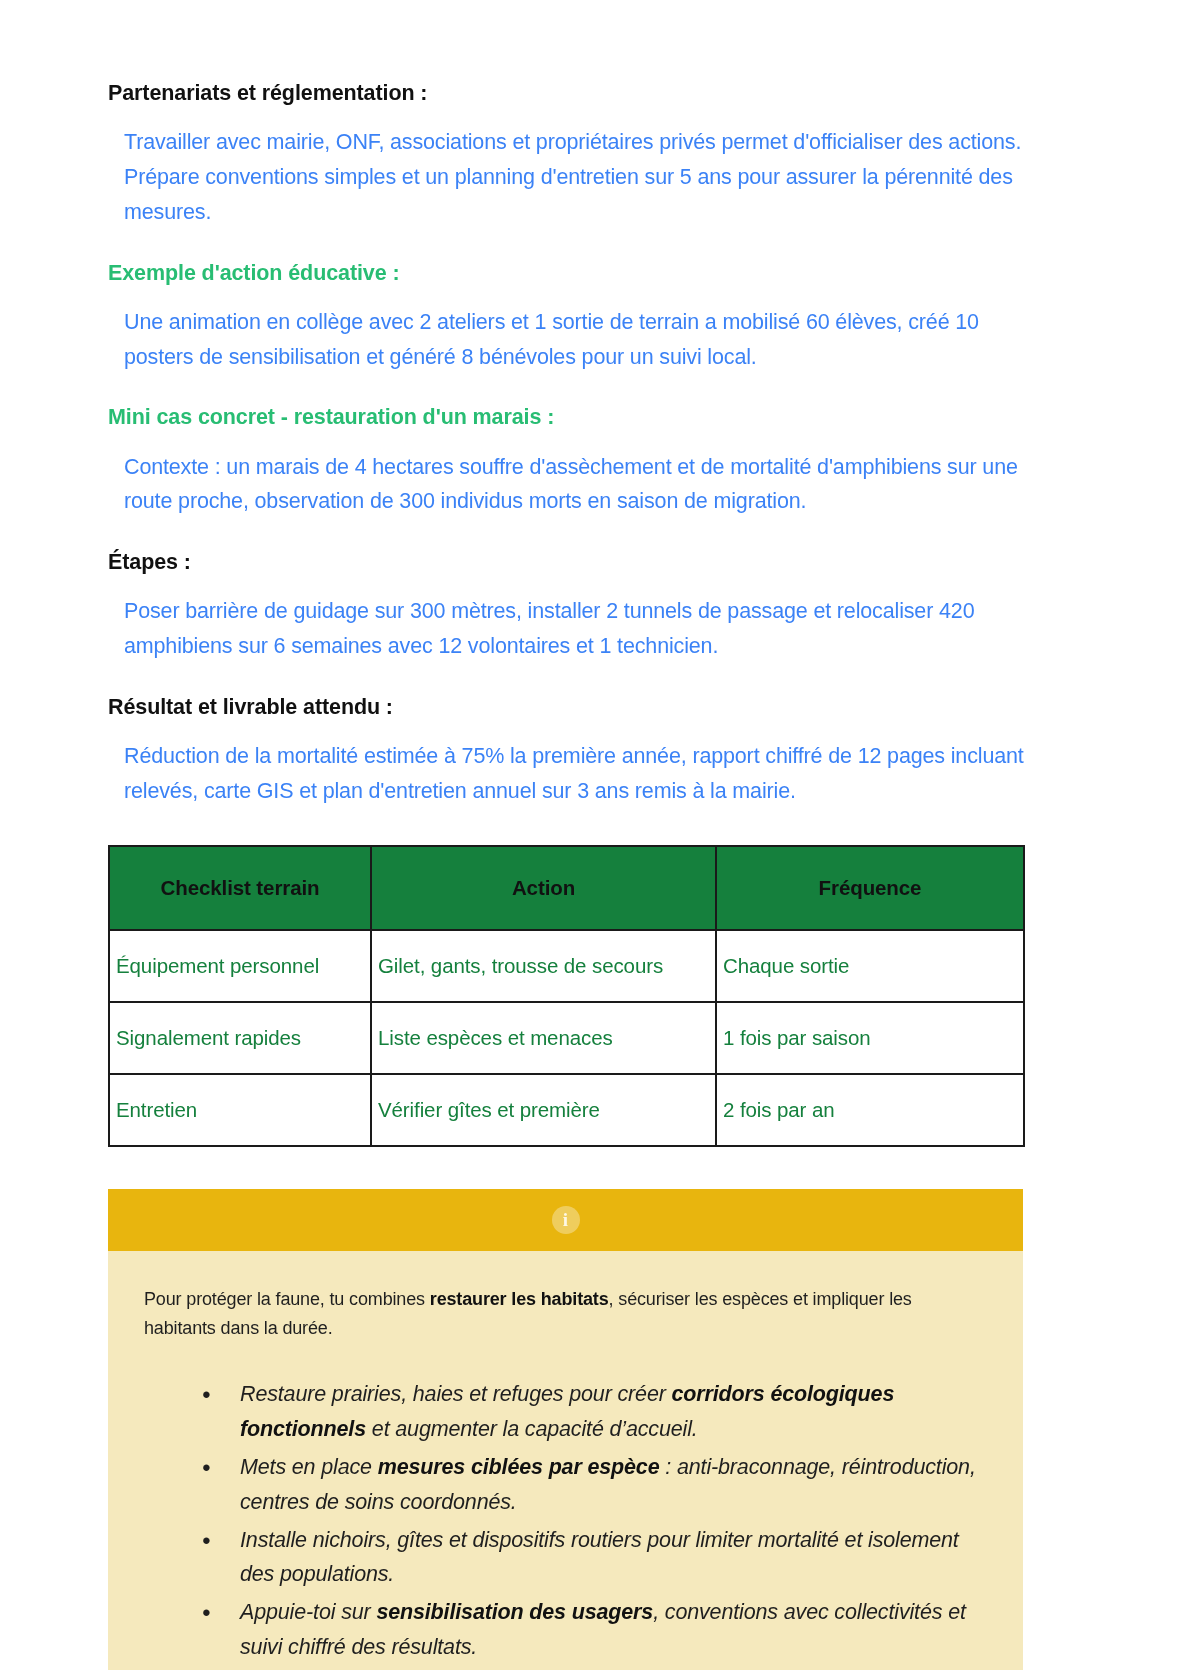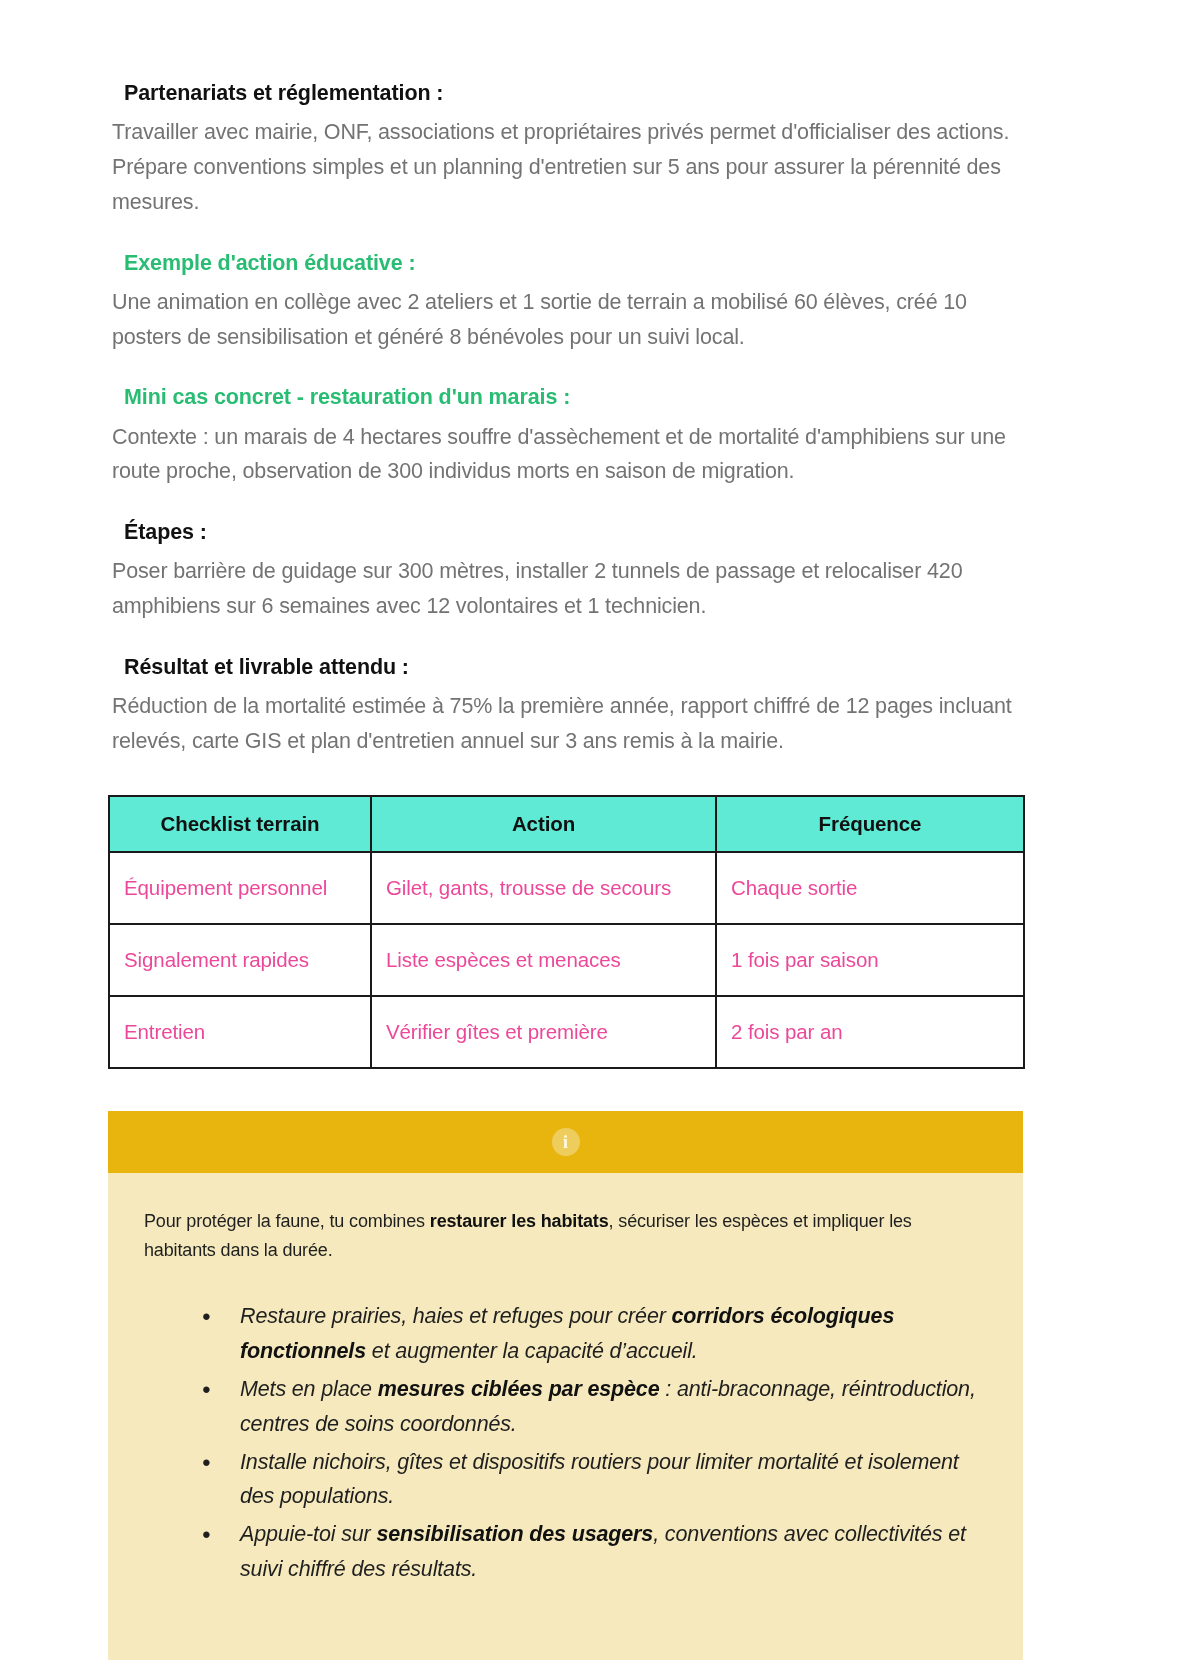--- a/index.html
+++ b/index.html
@@ -27,63 +27,63 @@
   .block {
     margin-bottom: 28px;
   }
   .block:last-child { margin-bottom: 0; }
 
   .heading {
     font-size: 21.5px;
     font-weight: bold;
     line-height: 1.45;
     letter-spacing: -0.1px;
-    margin: 0 0 6px 16px;
+    margin: 0 0 6px 0;
     color: #111111;
   }
   .heading.green {
     color: #28bd73;
   }
 
   .para {
     font-size: 21.5px;
     line-height: 1.62;
     letter-spacing: -0.15px;
-    margin: 4px;
-    color: #737373;
+    margin: 16px;
+    color: #3b82f6;
     max-width: 915px;
   }
 
   
   .checklist-table {
     border-collapse: collapse;
     width: 915px;
     margin-top: 36px;
     table-layout: fixed;
   }
   .checklist-table th,
   .checklist-table td {
     border: 2px solid #1a1a1a;
     font-size: 20.5px;
     letter-spacing: -0.1px;
     height: 50px;
     vertical-align: middle;
   }
   .checklist-table th {
-    background: #5eead4;
+    background: #15803d;
     font-weight: bold;
     text-align: center;
-    padding: 2px 8px;
+    padding: 16px 8px;
     color: #111111;
   }
   .checklist-table td {
-    padding: 10px 14px;
+    padding: 10px 6px;
     text-align: left;
     background: #ffffff;
-    color: #ec4899;
+    color: #15803d;
   }
   .col-1 { width: 262px; }
   .col-2 { width: 345px; }
   .col-3 { width: 308px; }
 
   
   .callout {
     width: 915px;
     margin-top: 42px;
   }

